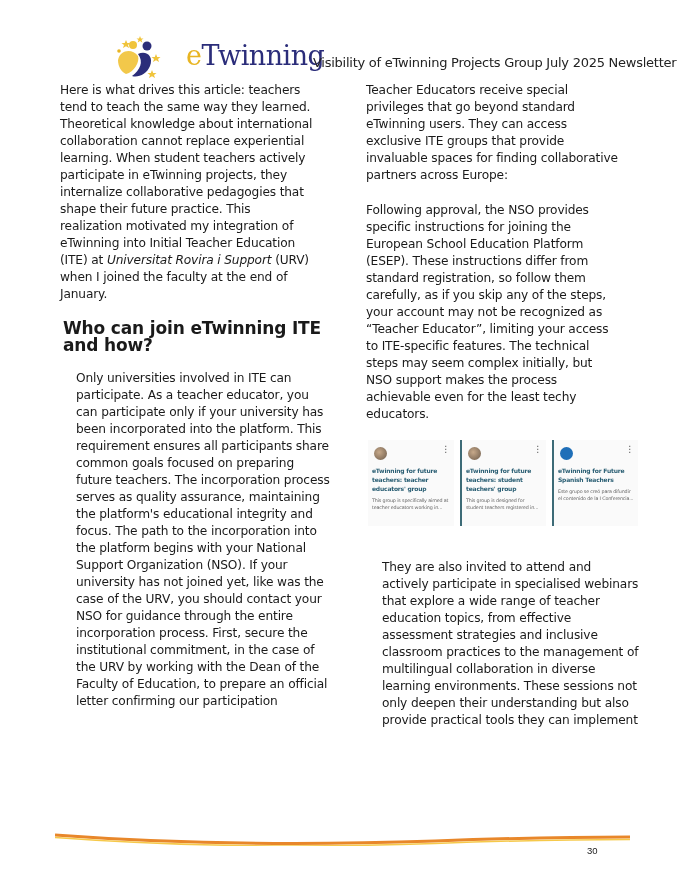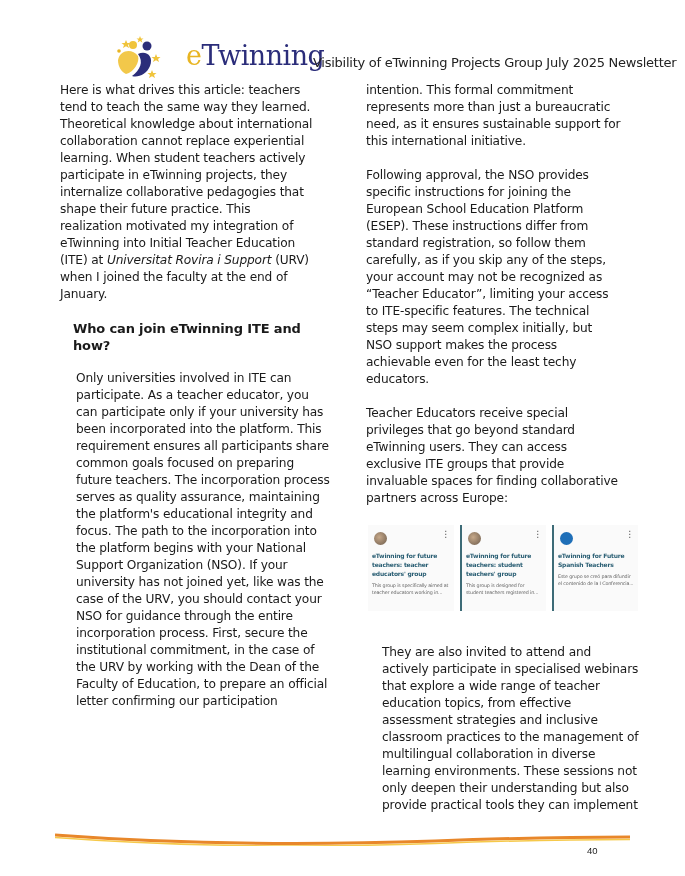--- a/index.html
+++ b/index.html
@@ -7,21 +7,21 @@
   .header { position: absolute; left: 110px; top: 32px; height: 54px; width: 500px; }
   .logo { position: absolute; left: 0; top: 0; width: 80px; height: 54px; }
   .brand { position: absolute; left: 76px; top: 8px; font-family: "DejaVu Serif", serif; font-size: 27px; color: #2b2d7a; letter-spacing: -0.5px; }
   .brand .e { color: #e8b523; }
   .newsletter-title { position: absolute; left: 203px; top: 23px; font-family: "DejaVu Sans", sans-serif; font-size: 13px; font-weight: normal; color: #222; white-space: nowrap; letter-spacing: -0.25px; }
   .col { position: absolute; top: 82px; width: 292px; font-size: 12.2px; line-height: 17px; letter-spacing: -0.15px; }
   .col.left { left: 60px; }
   .col.right { left: 366px; }
   .col p { margin: 0 0 17px 0; white-space: pre-line; }
   .col p.tight { margin: 16px; }
-  .col h3 { margin: 13px; font-size: 13px; font-weight: bold; line-height: 17px; }
+  .col h3 { margin: 3px; font-size: 17px; font-weight: bold; line-height: 17px; }
   .cards { position: relative; width: 272px; height: 86px; margin: 4px 0 33px 2px; display: flex; }
   .card { position: relative; width: 86px; height: 86px; padding: 4px 4px 0 4px; box-sizing: border-box; background: #fafafa; }
   .card + .card { border-left: 2px solid #3d6b77; margin-left: 6px; }
   .card .avatar { width: 13px; height: 13px; border-radius: 50%; background: radial-gradient(circle at 40% 40%, #c7a98a, #6b5a4a); margin-top: 3px; margin-left: 2px; }
   .card .avatar.blue { background: #1f6fb8; }
   .card .kebab { position: absolute; right: 4px; top: 5px; font-size: 9px; color: #555; line-height: 9px; }
   .card .ctitle { margin-top: 6px; font-size: 6px; line-height: 9px; font-weight: bold; color: #2b5f74; letter-spacing: -0.2px; }
   .card .cdesc { margin-top: 4px; font-size: 4.8px; line-height: 7px; color: #666; letter-spacing: -0.15px; }
   .footer-line { position: absolute; left: 55px; top: 832px; width: 575px; height: 14px; }
   .page-number { position: absolute; left: 587px; top: 845px; font-size: 9.5px; color: #222; font-family: "Liberation Sans", sans-serif; }
@@ -76,43 +76,39 @@
 case of the URV, you should contact your
 NSO for guidance through the entire
 incorporation process. First, secure the
 institutional commitment, in the case of
 the URV by working with the Dean of the
 Faculty of Education, to prepare an official
 letter confirming our participation</p>
 </div>
 
 <div class="col right">
-  <p>intention. This formal commitment
-represents more than just a bureaucratic
-need, as it ensures sustainable support for
-this international initiative.</p>
+  <p style="margin-bottom:18px">Teacher Educators receive special
+privileges that go beyond standard
+eTwinning users. They can access
+exclusive ITE groups that provide
+invaluable spaces for finding collaborative
+partners across Europe:</p>
   <p>Following approval, the NSO provides
 specific instructions for joining the
 European School Education Platform
 (ESEP). These instructions differ from
 standard registration, so follow them
 carefully, as if you skip any of the steps,
 your account may not be recognized as
 “Teacher Educator”, limiting your access
 to ITE-specific features. The technical
 steps may seem complex initially, but
 NSO support makes the process
 achievable even for the least techy
 educators.</p>
-  <p style="margin-bottom:18px">Teacher Educators receive special
-privileges that go beyond standard
-eTwinning users. They can access
-exclusive ITE groups that provide
-invaluable spaces for finding collaborative
-partners across Europe:</p>
 
   <div class="cards">
     <div class="card">
       <div class="avatar"></div>
       <div class="kebab">⋮</div>
       <div class="ctitle">eTwinning for future teachers: teacher educators' group</div>
       <div class="cdesc">This group is specifically aimed at teacher educators working in...</div>
     </div>
     <div class="card">
       <div class="avatar"></div>
@@ -137,13 +133,13 @@
 multilingual collaboration in diverse
 learning environments. These sessions not
 only deepen their understanding but also
 provide practical tools they can implement</p>
 </div>
 
 <svg class="footer-line" viewBox="0 0 575 14" preserveAspectRatio="none">
   <path d="M0,3 C120,12 260,13 380,9 C460,6 520,5 575,5" stroke="#e8872a" stroke-width="3" fill="none"></path>
   <path d="M0,5.5 C120,14.5 260,15.5 380,11.5 C460,8.5 520,7.5 575,7.5" stroke="#f6c94a" stroke-width="1.5" fill="none"></path>
 </svg>
-<div class="page-number">40</div>
+<div class="page-number">30</div>
 
 </body></html>

